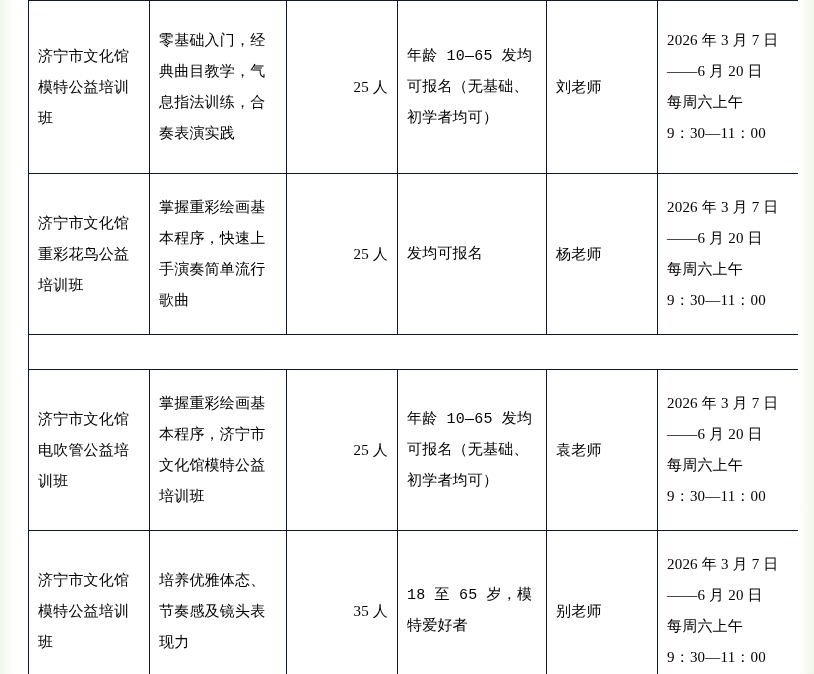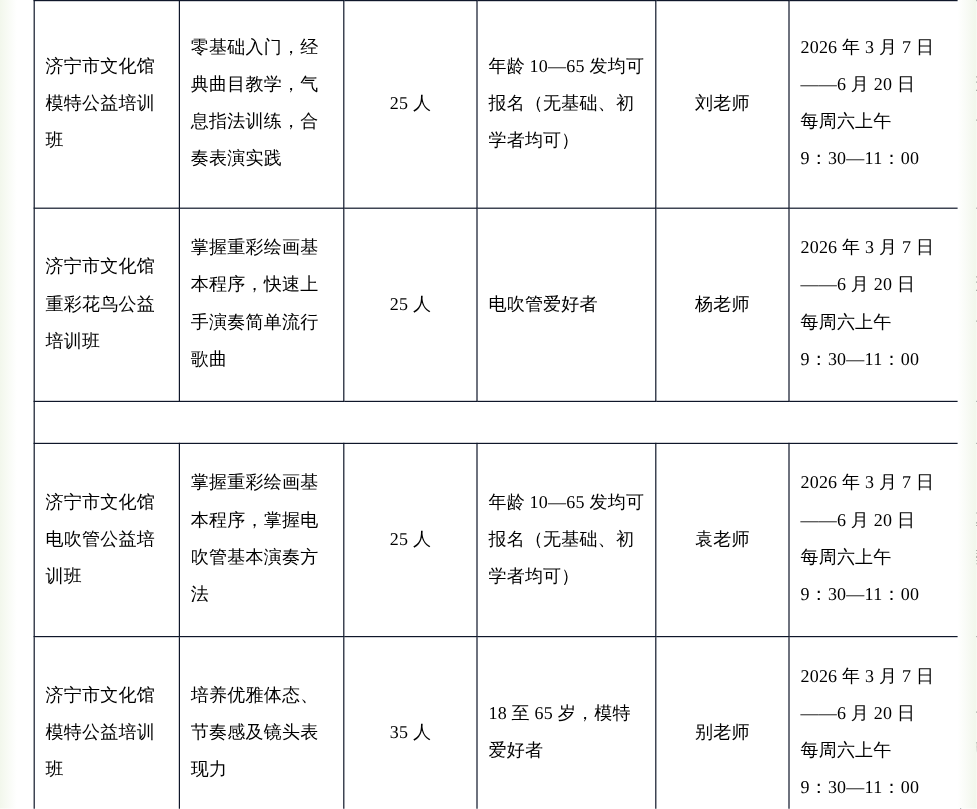--- a/index.html
+++ b/index.html
@@ -49,23 +49,23 @@
   table.course-table td {
     border: 1px solid #0f172a;
     vertical-align: middle;
     padding: 6px 9px;
     font-size: 15px;
     line-height: 31px;
     letter-spacing: 0.2px;
   }
   .c-name   { width: 102px; }
   .c-desc   { width: 118px; }
-  .c-quota  { width: 92px;  text-align: center; border-radius: 23px; }
-  .c-target { width: 130px; }
-  .c-teacher{ width: 92px;  text-align: center; margin-left: 27px; }
+  .c-quota  { width: 92px;  text-align: right; border-radius: 23px; }
+  .c-target { width: 130px; font-family: Liberation Mono, monospace; }
+  .c-teacher{ width: 92px;  text-align: left; margin-left: 27px; }
   .c-time   { width: 124px; margin-top: 36px; }
   .c-place  { width: 96px;  }
 
   .gap-row td {
     border: none;
     height: 22px;
     padding: 0;
   }
   .row-tall td { height: 160px; }
   .row-mid  td { height: 148px; }
@@ -92,38 +92,38 @@
           <span class="tline">每周六上午</span>
           <span class="tline">9：30—11：00</span>
         </td>
         <td class="c-place">五楼合唱教室一</td>
       </tr>
 
       <tr class="row-mid">
         <td class="c-name">济宁市文化馆重彩花鸟公益培训班</td>
         <td class="c-desc">掌握重彩绘画基本程序，快速上手演奏简单流行歌曲</td>
         <td class="c-quota">25 人</td>
-        <td class="c-target">电吹管爱好者</td>
+        <td class="c-target">发均可报名</td>
         <td class="c-teacher">杨老师</td>
         <td class="c-time time-cell">
           <span class="tline">2026 年 3 月 7 日</span>
           <span class="tline">——6 月 20 日</span>
           <span class="tline">每周六上午</span>
           <span class="tline">9：30—11：00</span>
         </td>
         <td class="c-place">五楼合唱教室一</td>
       </tr>
 
       <tr class="gap-row">
         <td colspan="7"></td>
       </tr>
 
       <tr class="row-mid">
         <td class="c-name">济宁市文化馆电吹管公益培训班</td>
-        <td class="c-desc">掌握重彩绘画基本程序，掌握电吹管基本演奏方法</td>
+        <td class="c-desc">掌握重彩绘画基本程序，济宁市文化馆模特公益培训班</td>
         <td class="c-quota">25 人</td>
         <td class="c-target">年龄 10—65 发均可报名（无基础、初学者均可）</td>
         <td class="c-teacher">袁老师</td>
         <td class="c-time time-cell">
           <span class="tline">2026 年 3 月 7 日</span>
           <span class="tline">——6 月 20 日</span>
           <span class="tline">每周六上午</span>
           <span class="tline">9：30—11：00</span>
         </td>
         <td class="c-place">四楼艺术培训室二</td>

